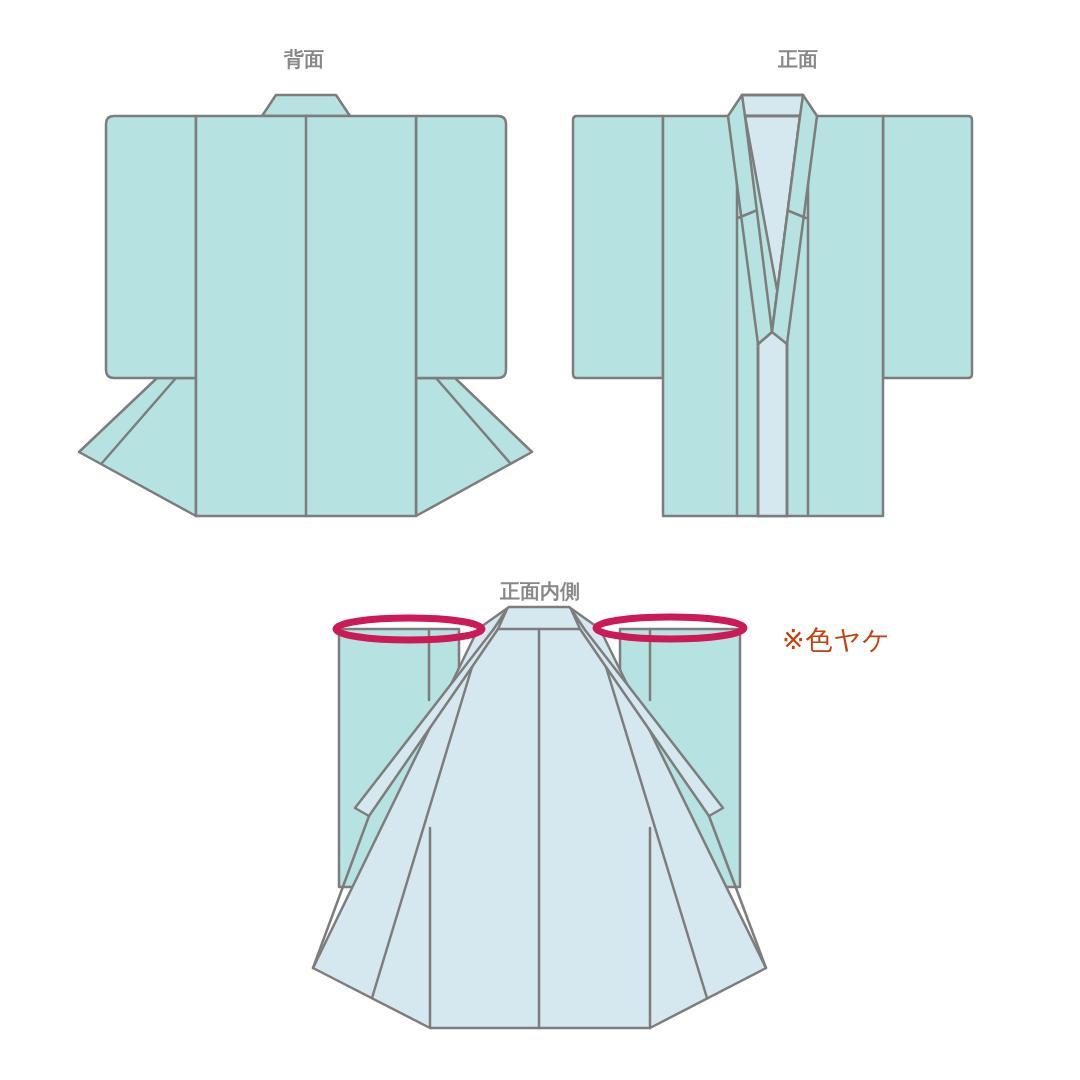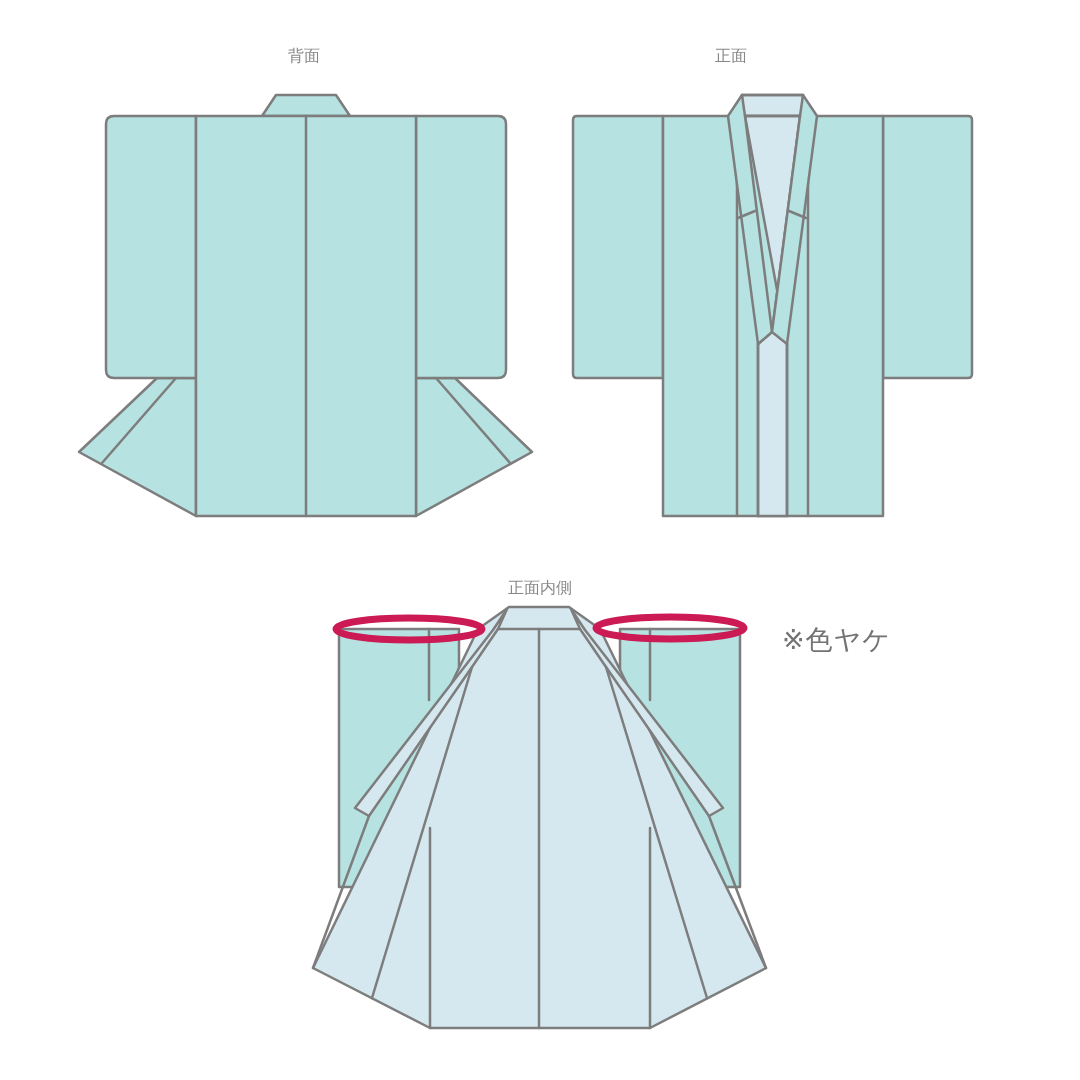--- a/index.html
+++ b/index.html
@@ -1,29 +1,29 @@
 <!DOCTYPE html>
 <html><head>
 <meta charset="utf-8">
 <style>
   html, body { margin: 0; padding: 0; background: #ffffff; }
   body { width: 1080px; height: 1080px; position: relative; overflow: hidden; font-family: "DejaVu Sans", sans-serif; }
-  .label { position: absolute; color: #888888; font-weight: normal; font-size: 16px; text-align: center; }
-  .note { position: absolute; color: #737373; font-size: 27px; left: 782px; top: 622px; letter-spacing: 1px; }
+  .label { position: absolute; color: #888888; font-weight: bold; font-size: 20px; text-align: center; }
+  .note { position: absolute; color: #c2410c; font-size: 27px; left: 782px; top: 622px; letter-spacing: 1px; }
   svg { position: absolute; left: 0; top: 0; }
   .garment { fill: #b6e2e1; stroke: #7d7d7d; stroke-width: 2.5; stroke-linejoin: round; }
   .lining { fill: #d6e8ef; stroke: #7d7d7d; stroke-width: 2.5; stroke-linejoin: round; }
   .seam { fill: none; stroke: #7d7d7d; stroke-width: 2.5; stroke-linecap: round; }
   .mark { fill: none; stroke: #cc1a55; stroke-width: 7; }
 </style>
 </head>
 <body>
 
 <div class="label" style="left:256px; top:46px; width:96px;">背面</div>
-<div class="label" style="left:683px; top:46px; width:96px;">正面</div>
+<div class="label" style="left:750px; top:46px; width:96px;">正面</div>
 <div class="label" style="left:470px; top:578px; width:140px;">正面内側</div>
 <div class="note">※色ヤケ</div>
 
 <svg width="1080" height="1080" viewBox="0 0 1080 1080">
 
   <g>
 
     <polygon class="garment" points="262,116 276,95 336,95 350,116"></polygon>
 
     <polygon class="garment" points="157,378 196,378 196,516 79,452"></polygon>

